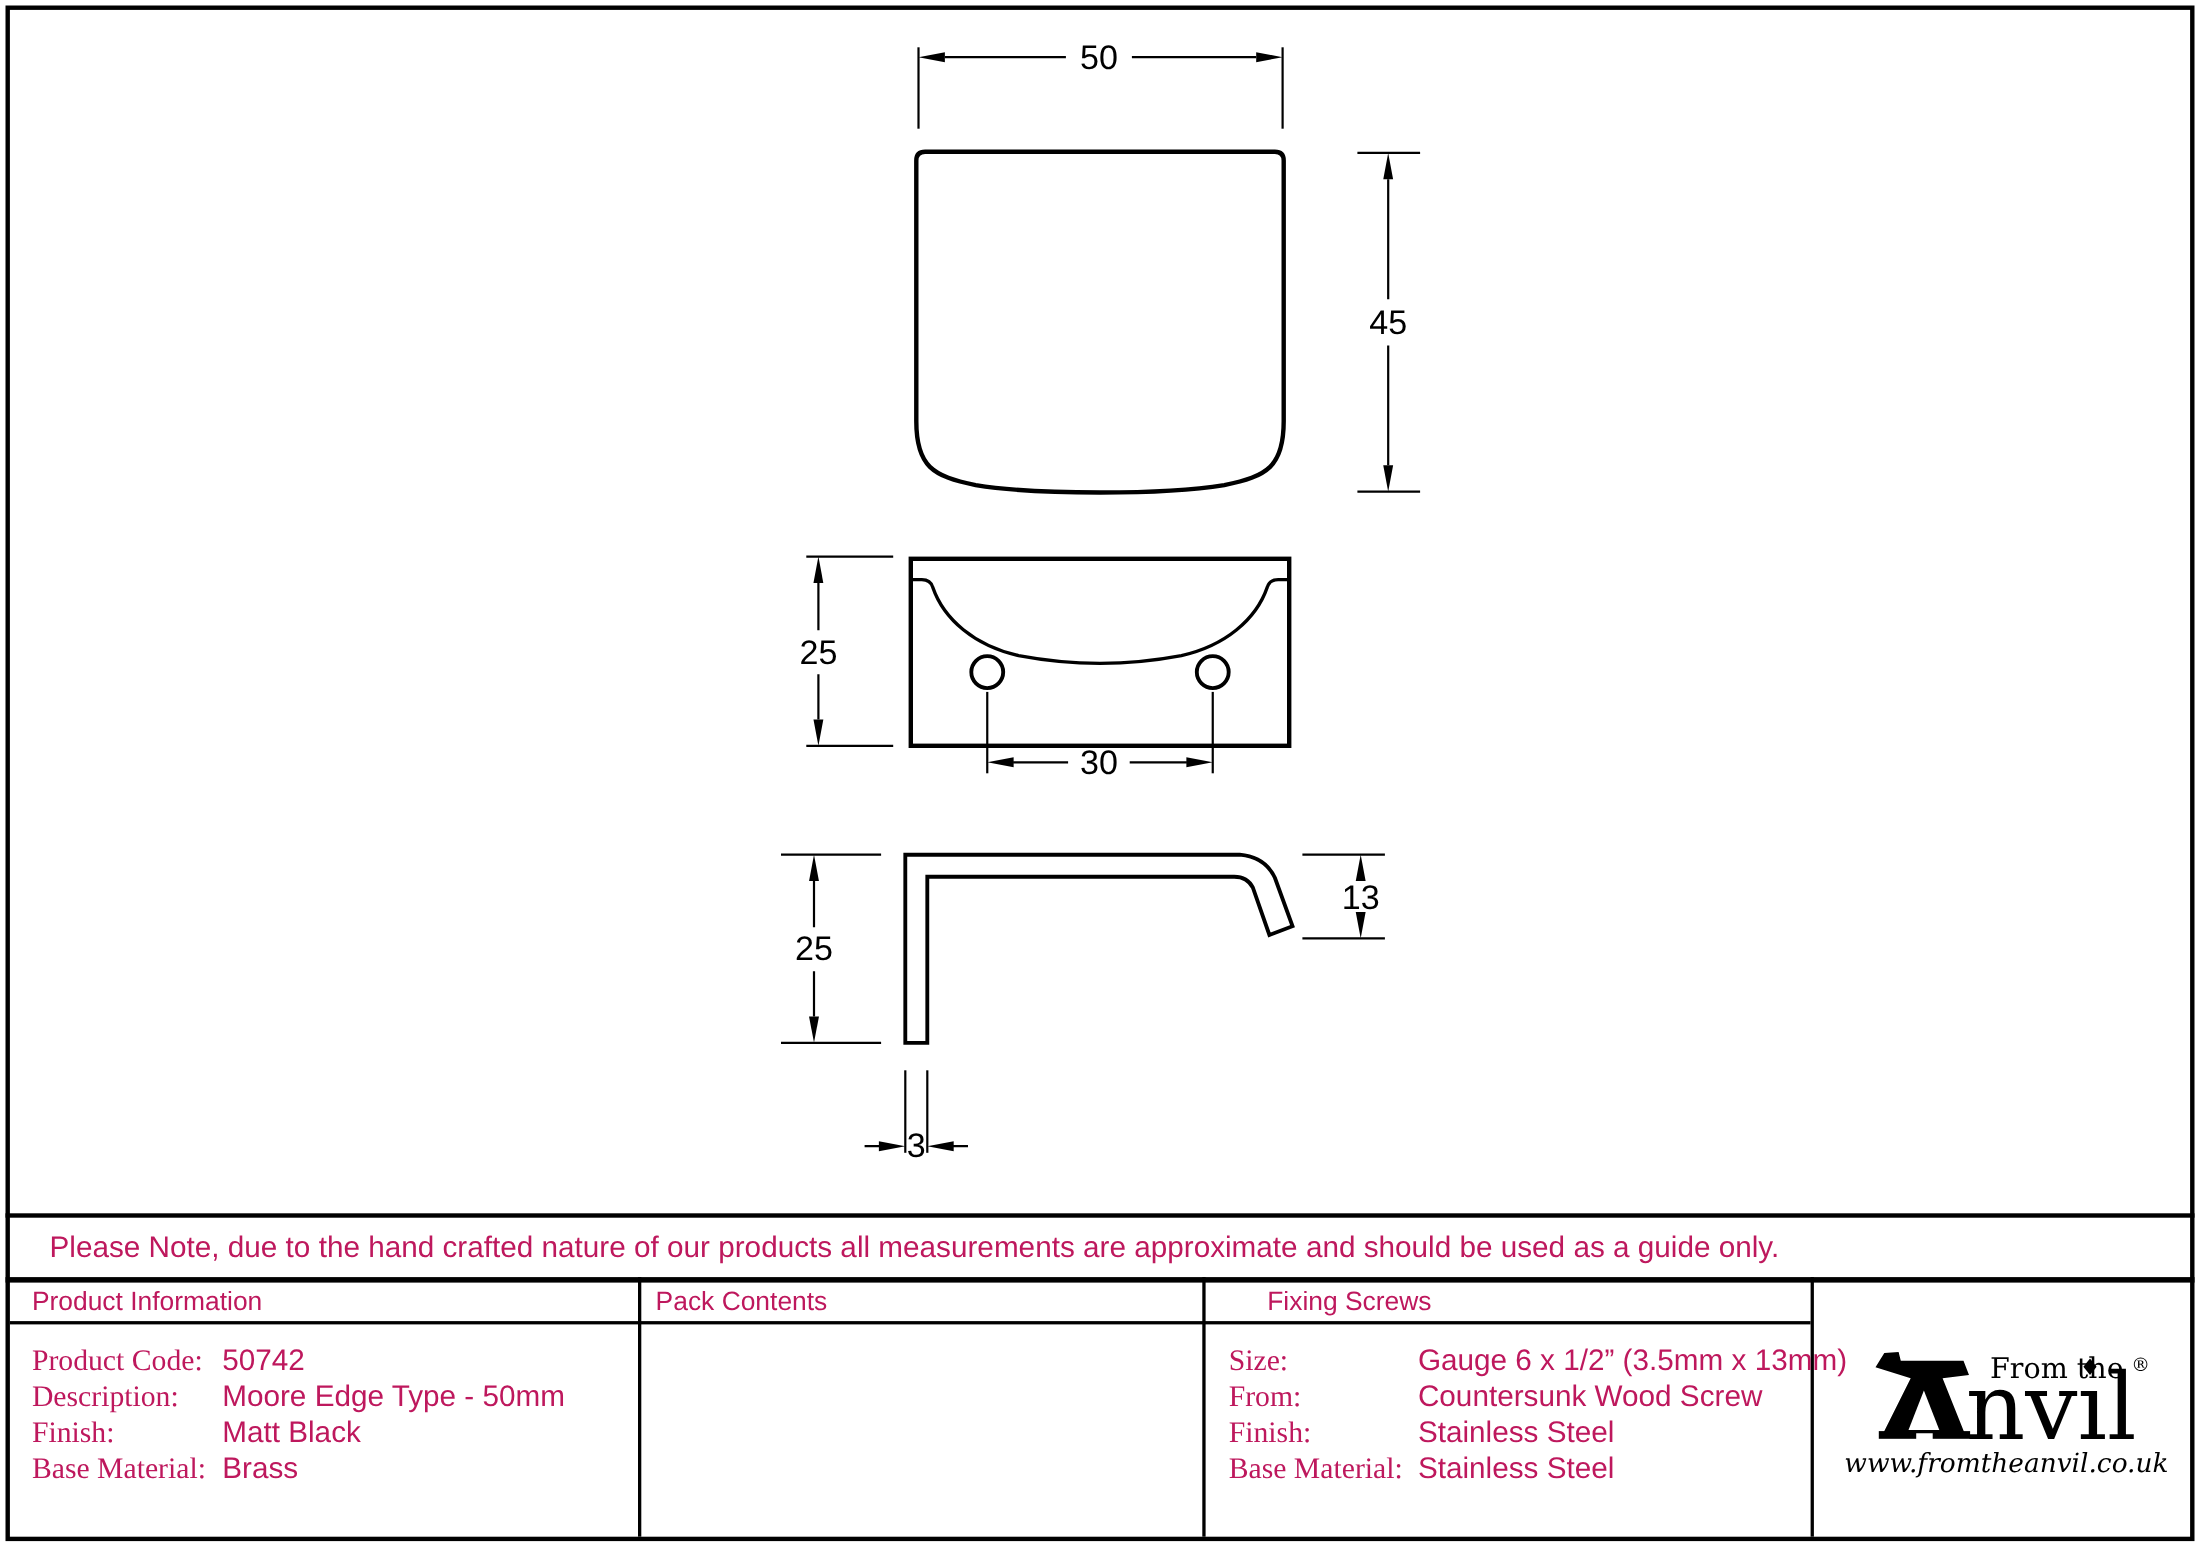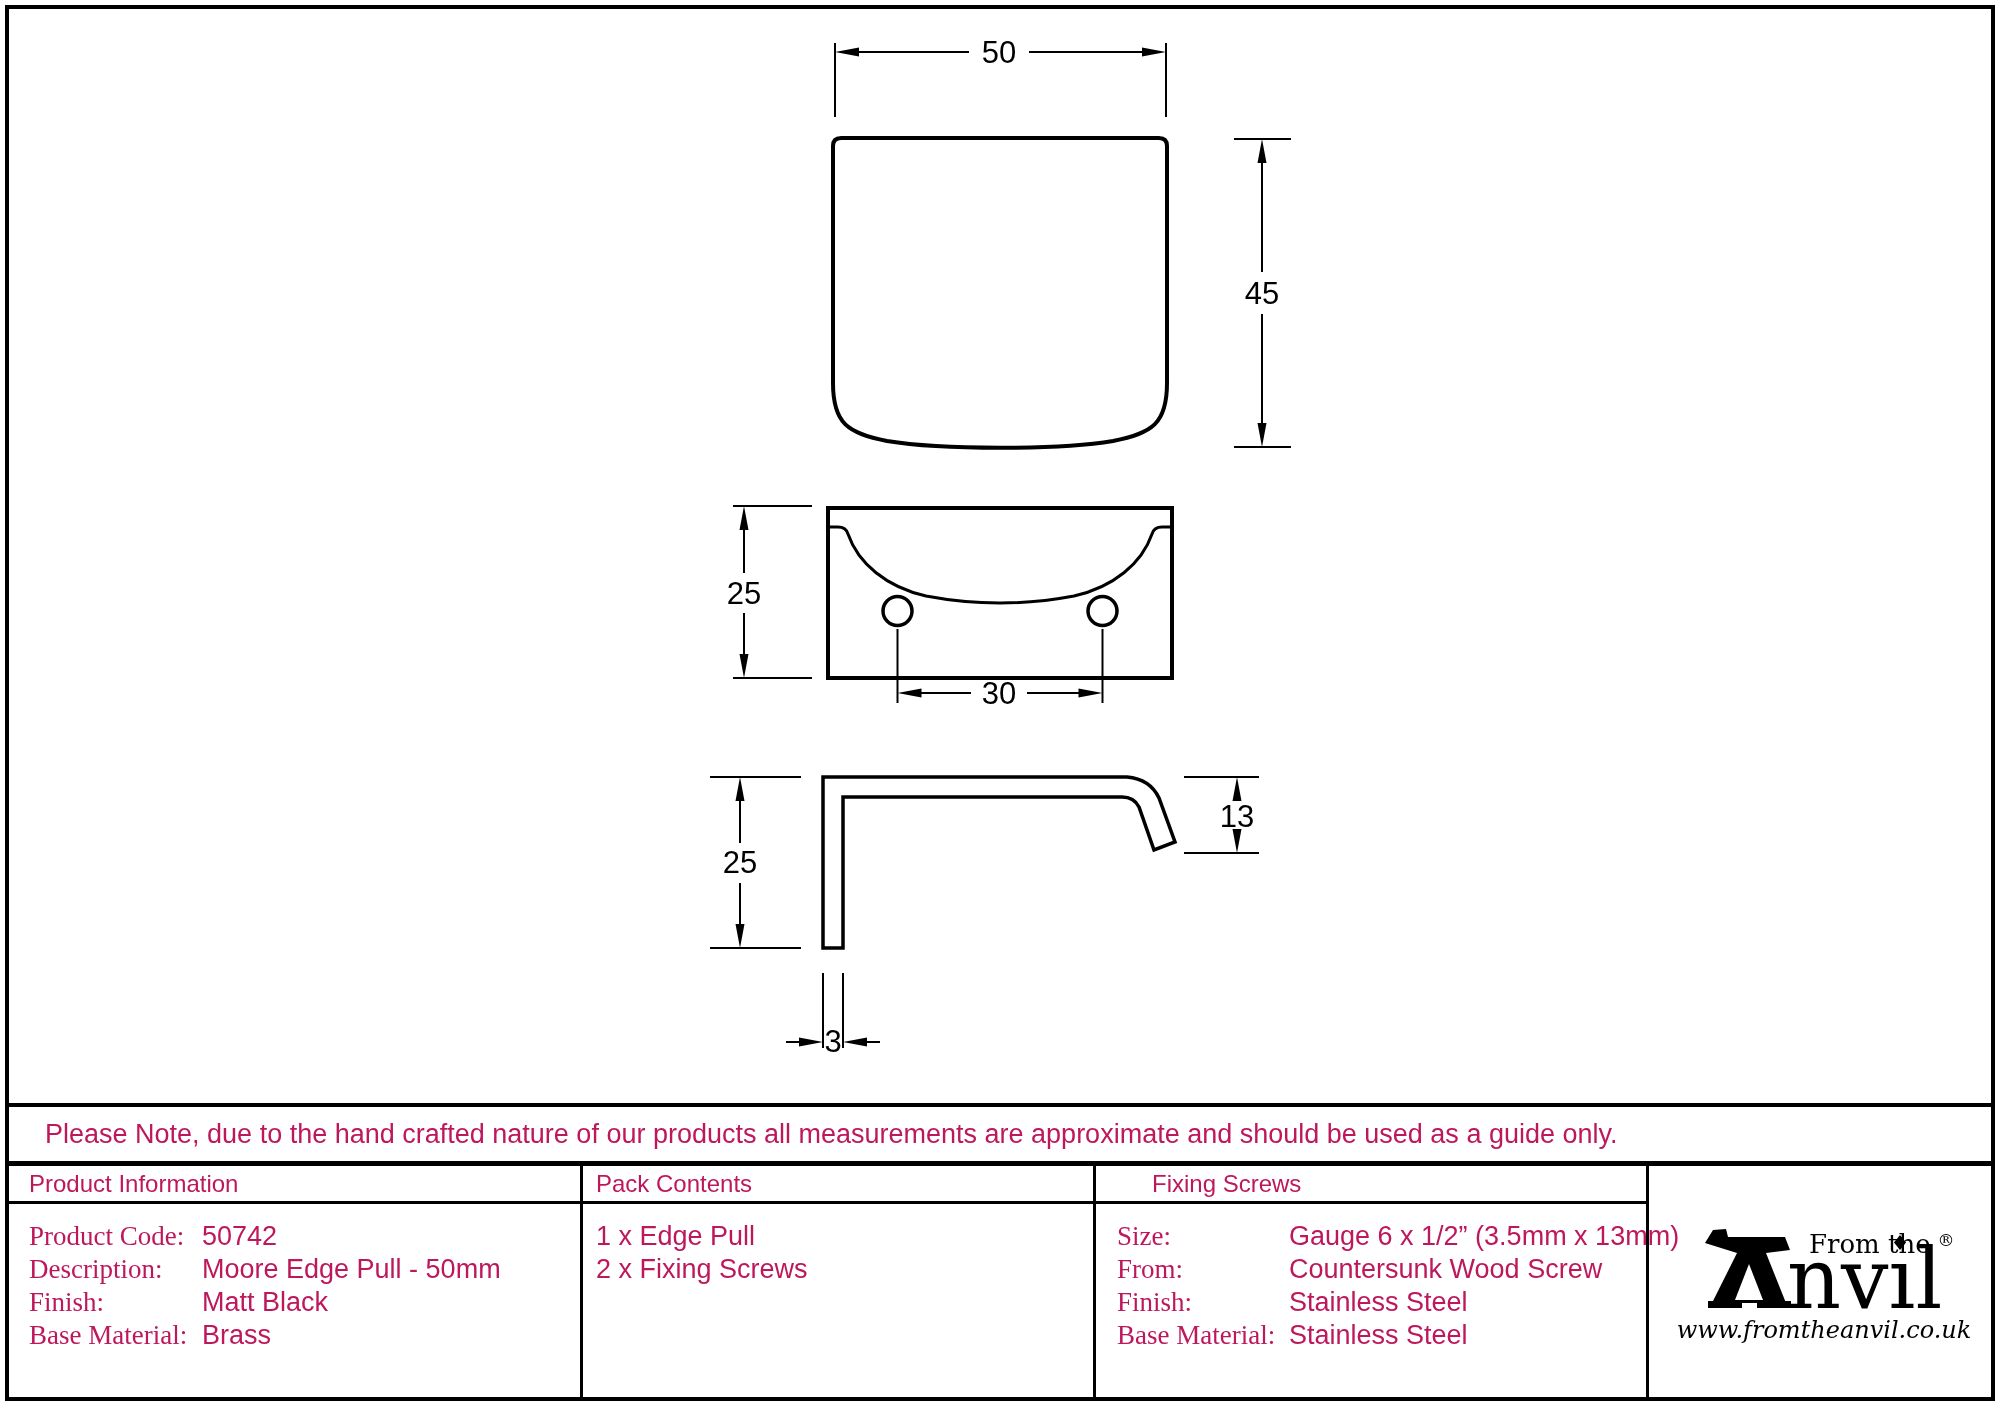--- a/index.html
+++ b/index.html
@@ -126,36 +126,32 @@
   <div class="cellheader" style="left:596px;">Pack Contents</div>
   <div class="cellheader" style="left:1113px;margin-left:39px;">Fixing Screws</div>
 
   <div class="cellbody pi" style="left:29px;">
     <div class="row">
       <span class="lbl">Product Code:</span>
       <span class="val">50742</span>
     </div>
     <div class="row">
       <span class="lbl">Description:</span>
-      <span class="val">Moore Edge Pull - 50mm</span>
+      <span class="val">Moore Edge Type - 50mm</span>
     </div>
     <div class="row">
       <span class="lbl">Finish:</span>
       <span class="val">Matt Black</span>
     </div>
     <div class="row">
       <span class="lbl">Base Material:</span>
       <span class="val">Brass</span>
     </div>
   </div>
 
-  <div class="cellbody" style="left:596px;">
-    <div class="row">1 x Edge Pull</div>
-    <div class="row">2 x Fixing Screws</div>
-  </div>
 
   <div class="cellbody fx" style="left:1117px;">
     <div class="row">
       <span class="lbl">Size:</span>
       <span class="val">Gauge 6 x 1/2” (3.5mm x 13mm)</span>
     </div>
     <div class="row">
       <span class="lbl">From:</span>
       <span class="val">Countersunk Wood Screw</span>
     </div>

